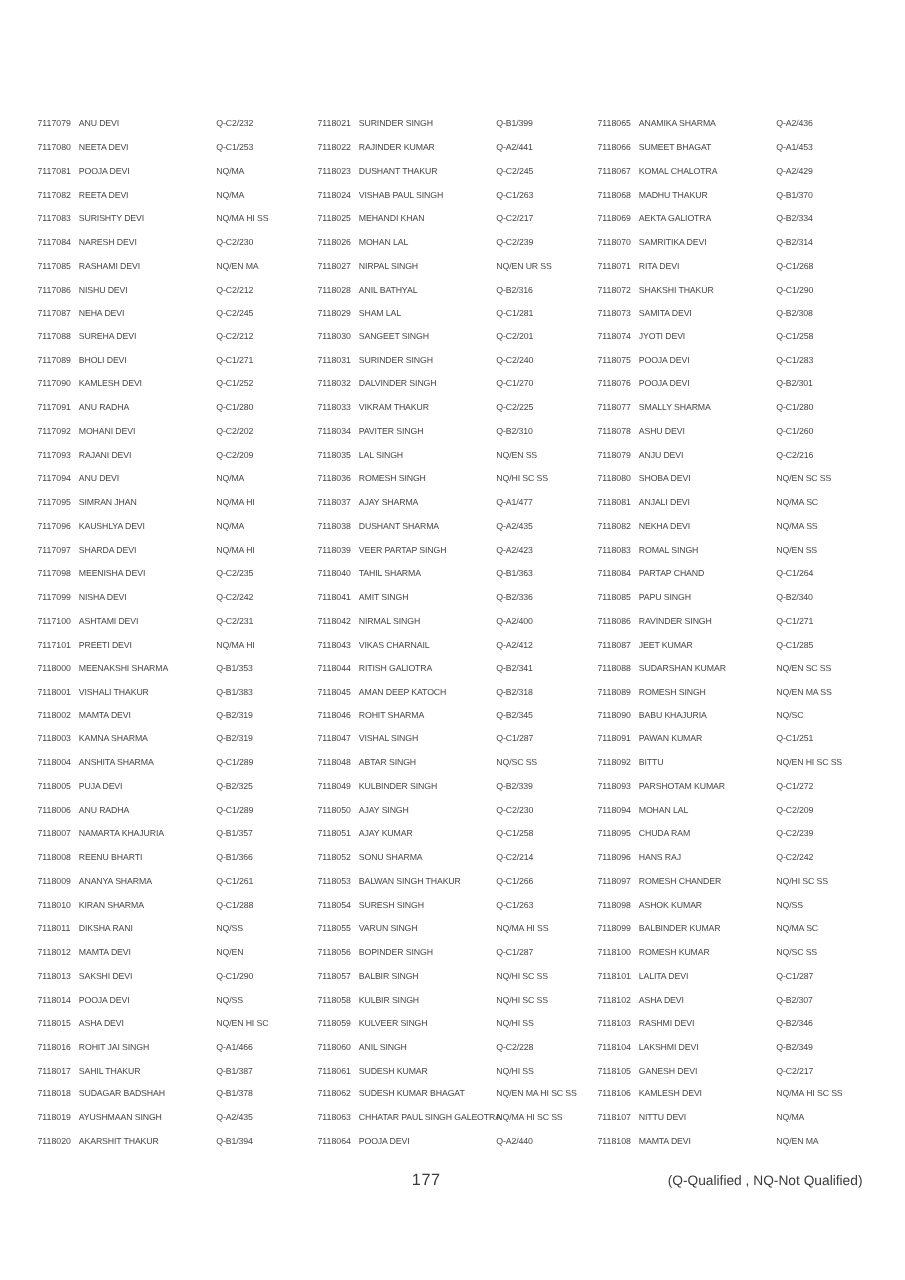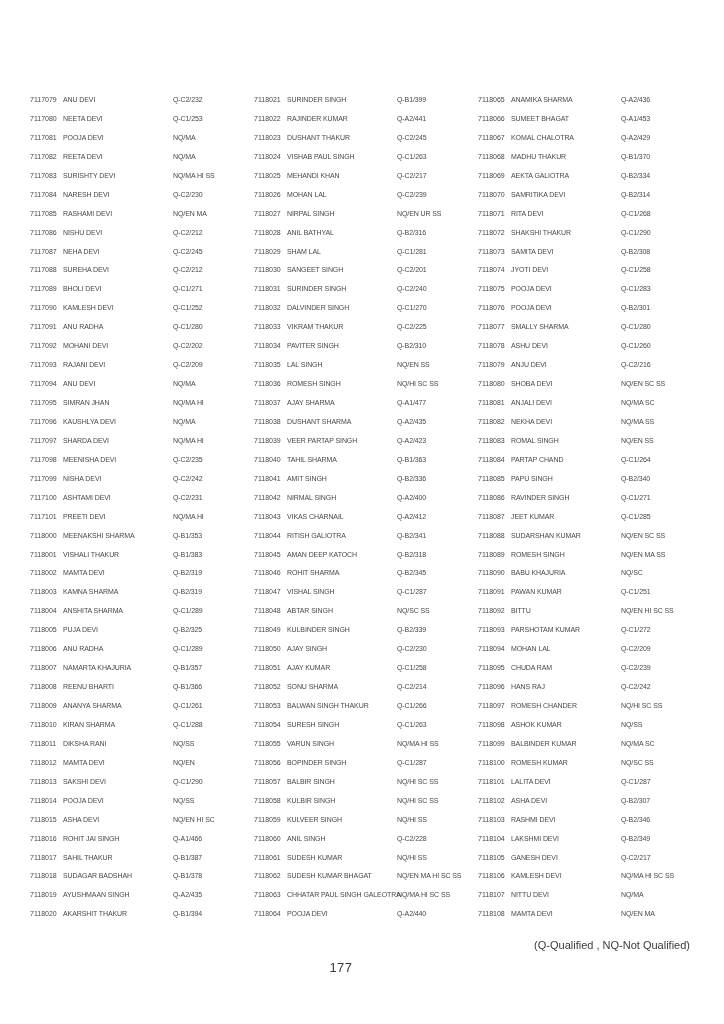--- a/index.html
+++ b/index.html
@@ -51,21 +51,20 @@
   }
   .page-number {
     position: absolute;
     top: 936px;
     left: 0;
     width: 682px;
     text-align: center;
     font-size: 13px;
     color: #3b3b3b;
     letter-spacing: 0.5px;
-    margin-top: 24px;
   }
   .legend {
     position: absolute;
     top: 939px;
     right: 34px;
     font-size: 11px;
     color: #3b3b3b;
   }
 </style>
 </head>

